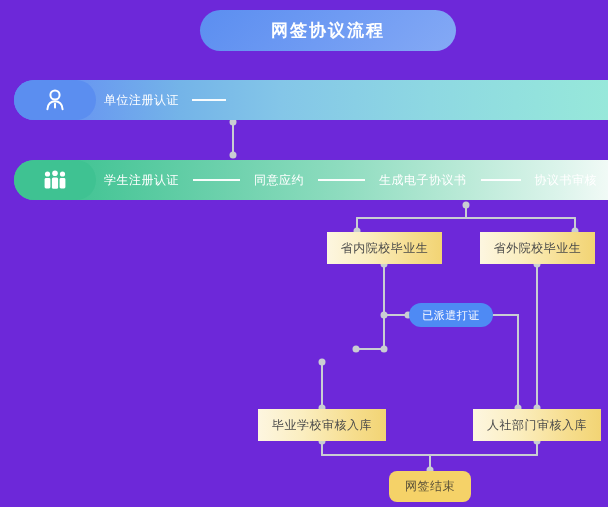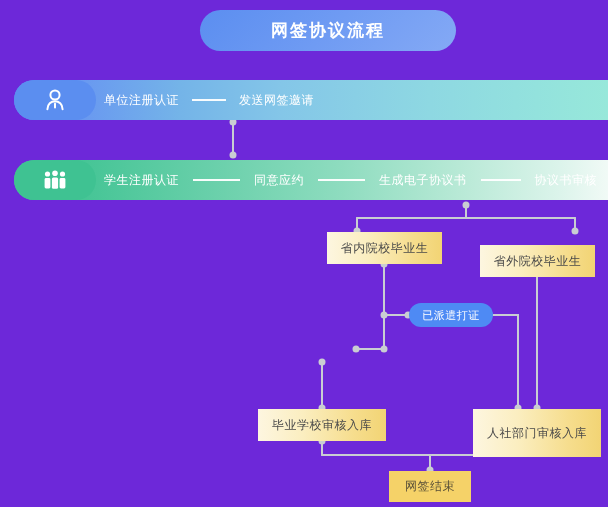--- a/index.html
+++ b/index.html
@@ -135,21 +135,21 @@
     color: #ffffff;
     font-size: 11px;
     z-index: 4;
     letter-spacing: 0.5px;
   }
   .pill-blue { background: #4e8af4; }
   .pill-orange { background: #f5a44f; }
   .pill-yellow {
     background: #f5d268;
     color: #5a5038;
-    border-radius: 0;
+    border-radius: 8px;
     font-size: 12px;
   }
 </style>
 </head>
 <body>
 
 <div id="canvas">
 
   <svg id="wires" viewBox="0 0 608 507" width="608" height="507">
     <g stroke="#c9cdd2" stroke-width="2" fill="none" stroke-linecap="round">
@@ -212,21 +212,20 @@
         <circle cx="13" cy="8" r="4.6" fill="none" stroke="#ffffff" stroke-width="2"></circle>
         <path d="M5.4,22.2 C5.4,16.9 9.2,14.2 13,14.2 C16.8,14.2 20.6,16.9 20.6,22.2" fill="none" stroke="#ffffff" stroke-width="2" stroke-linecap="round"></path>
         <path d="M13,16.6 L13,20.4" stroke="#ffffff" stroke-width="2" stroke-linecap="round"></path>
       </svg>
     </div>
     <div class="lane-labels" style="left:90px;">
       <span class="lane-label">单位注册认证</span>
       <span class="gap-s"></span>
       <span class="lane-dash" style="width:34px;"></span>
       <span class="gap-s"></span>
-      <span class="lane-label">发送网签邀请</span>
     </div>
   </div>
 
   <div class="lane lane-green" style="top:160px;">
     <div class="lane-bar"></div>
     <div class="lane-icon">
       <svg width="30" height="26" viewBox="0 0 30 26" aria-hidden="true">
         <circle cx="7.5" cy="7" r="2.6" fill="#ffffff"></circle>
         <circle cx="15" cy="6.2" r="2.8" fill="#ffffff"></circle>
         <circle cx="22.5" cy="7" r="2.6" fill="#ffffff"></circle>
@@ -246,22 +245,22 @@
       <span class="gap-m"></span>
       <span class="lane-label">生成电子协议书</span>
       <span class="gap-m"></span>
       <span class="lane-dash" style="width:40px;"></span>
       <span class="gap-m"></span>
       <span class="lane-label">协议书审核</span>
     </div>
   </div>
 
   <div class="box" style="left:327px; top:232px; width:115px; height:32px;">省内院校毕业生</div>
-  <div class="box" style="left:480px; top:232px; width:115px; height:32px;margin-top:13px;">省外院校毕业生</div>
+  <div class="box" style="left:480px; top:232px; width:115px; height:32px;">省外院校毕业生</div>
 
   <div class="pill pill-blue" style="left:409px; top:303px; width:84px; height:24px;">已派遣打证</div>
 
   <div class="box" style="left:258px; top:409px; width:128px; height:32px;">毕业学校审核入库</div>
-  <div class="box" style="left:473px; top:409px; width:128px; height:48px;">人社部门审核入库</div>
+  <div class="box" style="left:473px; top:409px; width:128px; height:32px;">人社部门审核入库</div>
 
   <div class="pill pill-yellow" style="left:389px; top:471px; width:82px; height:31px;">网签结束</div>
 
 </div>
 
 </body></html>

